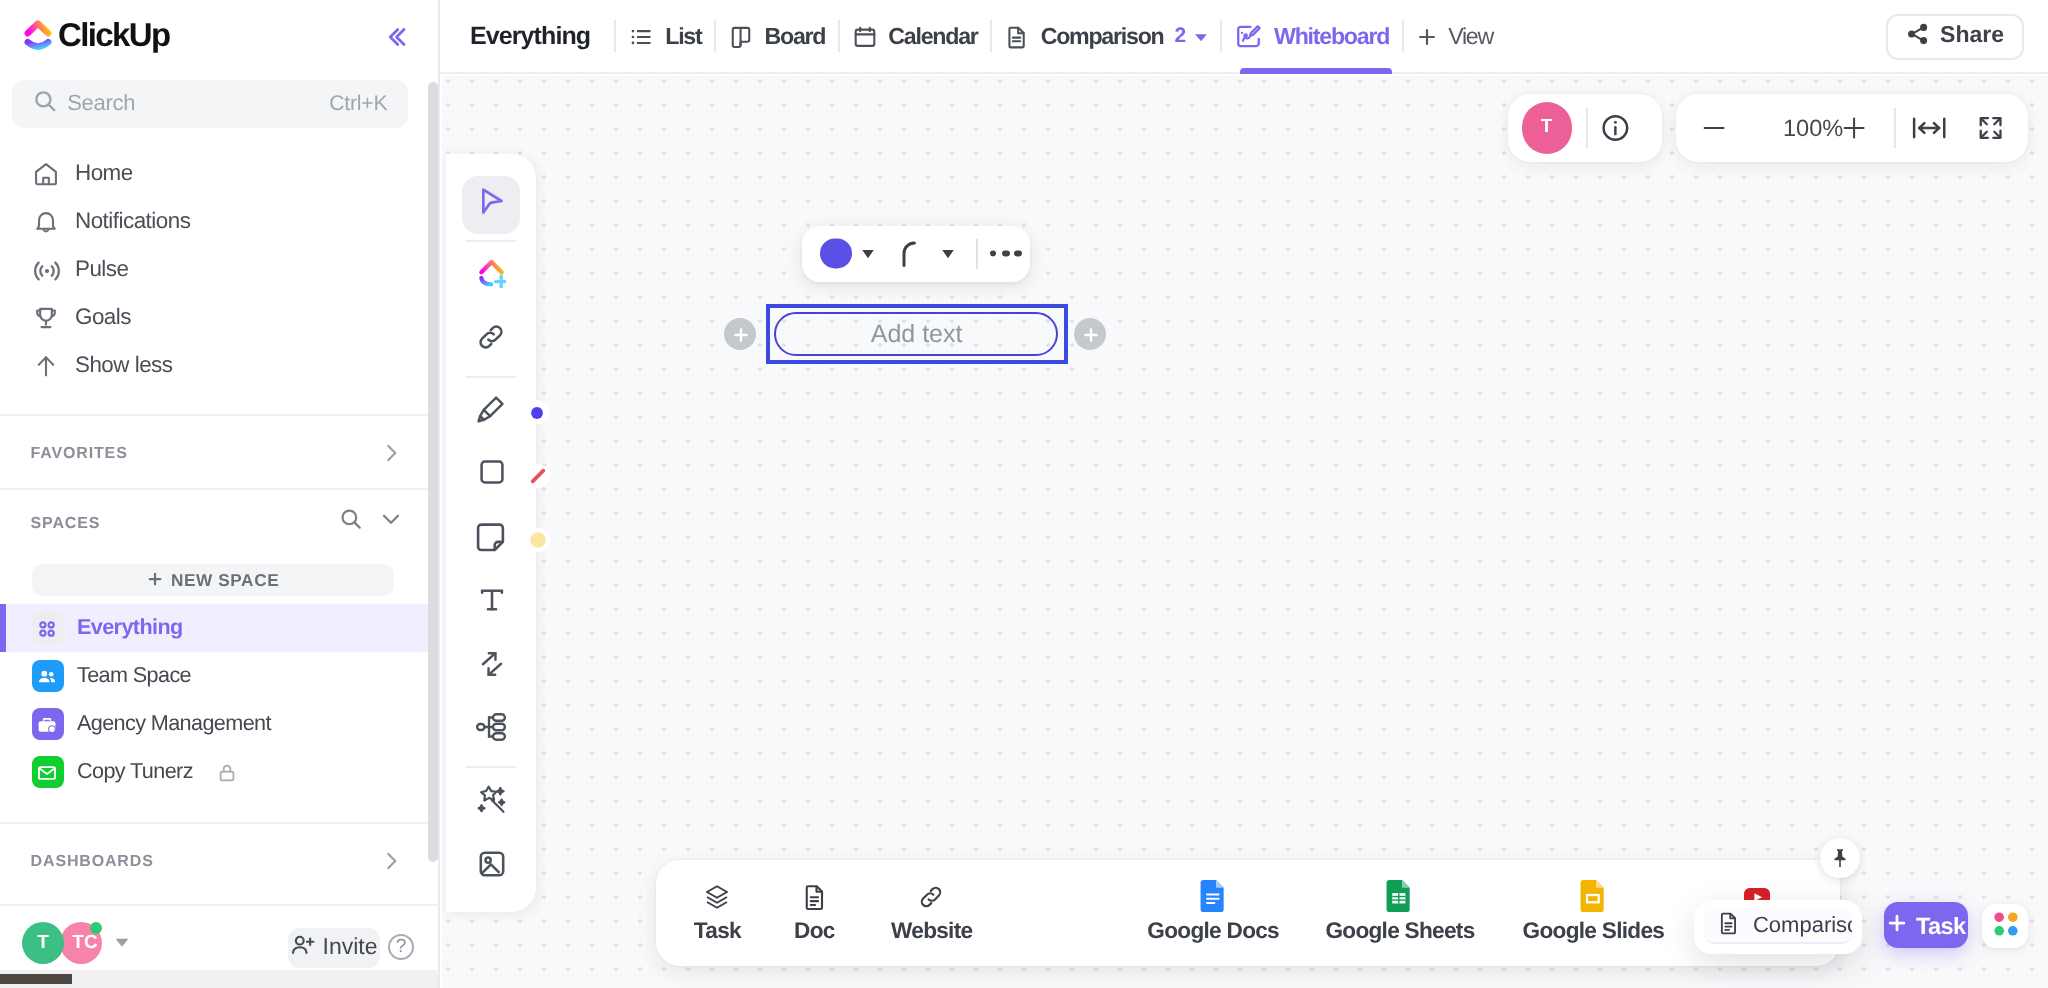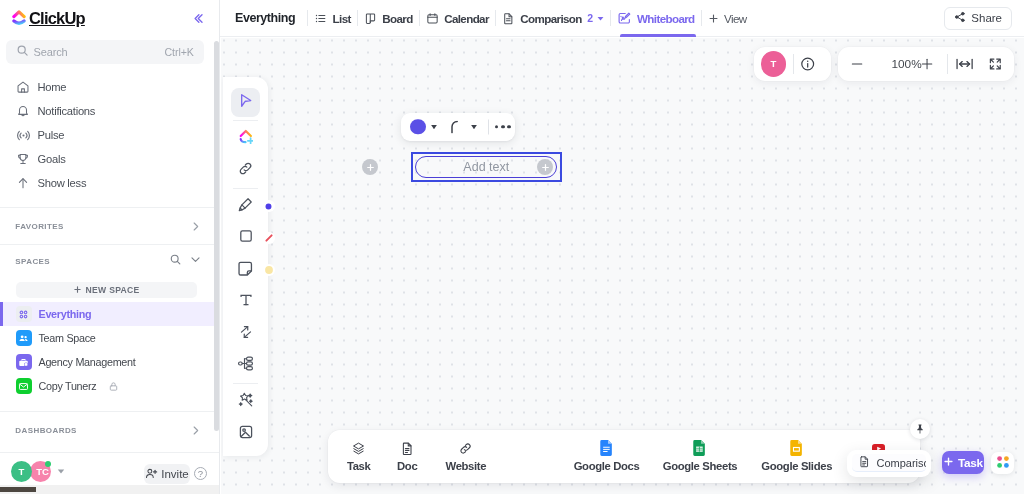--- a/index.html
+++ b/index.html
@@ -13,21 +13,21 @@
 
   
   .sidebar{
     position:absolute; left:0; top:0; width:220px; height:494px;
     background:#fff; border-right:1px solid #e8eaed;
     display:flex; flex-direction:column;
   }
   .sb-top{ height:36px; display:flex; align-items:center; padding:0 12px 0 12px; }
   .logo{ display:flex; align-items:center; gap:3px; }
   .logo-mark{ width:14px; height:16px; display:block; }
-  .logo-text{ font-size:16.5px; font-weight:800; letter-spacing:-0.8px; color:#111115;text-decoration:underline; }
+  .logo-text{ font-size:16.5px; font-weight:800; letter-spacing:-0.8px; color:#111115; }
   .collapse{ margin-left:auto; color:#7b68ee; font-size:15px; line-height:1; display:flex; }
 
   .sb-search{
     margin:4px 10px 5px 6px; height:24px; border-radius:6px; background:#f4f5f7;
     display:flex; align-items:center; padding:0 9.8px; gap:4.8px; width:197.5px;
   }
   .sb-search .ph{ color:#a0a5ae; font-size:11px; letter-spacing:-0.15px; flex:1; }
   .sb-search .kbd{ color:#a0a5ae; font-size:10.6px; letter-spacing:-0.1px;}
 
   .nav{ padding:6px 0 0 0; }
@@ -78,21 +78,21 @@
         font-size:11.6px; font-weight:700; position:relative; letter-spacing:-0.62px;}
   .tab{ padding:0 6px; gap:5.5px; }
   .tab .ico{ display:flex; color:#4b5058; }
   .tab.active{ color:#7b68ee; }
   .tab.active .ico{ color:#7b68ee; }
   .tab.active:after{ content:""; position:absolute; left:8.5px; right:5px; bottom:0; height:2.8px; background:#7b68ee; border-radius:2px 2px 0 0; }
   .tab .badge{ color:#7b68ee; font-weight:600; font-size:10.5px; margin-left:0px; }
   .tab .mini-caret{ color:#7b68ee; font-size:7px; margin-left:-1px; display:flex;}
   .tab-view{ color:#545962; font-weight:500; }
   .share{ margin-left:auto; height:23px; border:1px solid #e6e9ed; border-radius:6px; display:flex;
-          align-items:center; gap:5px; padding:0 9px; font-size:11.5px; font-weight:400; color:#3c4049; }
+          align-items:center; gap:5px; padding:0 9px; font-size:11.5px; font-weight:700; color:#3c4049; }
 
   
   .canvas{ position:absolute; left:221px; top:38px; right:0; bottom:0; background:#f8f9fa;
     background-image: radial-gradient(#dfe2e7 1.05px, transparent 1.05px);
     background-size:12px 12px; background-position:9px 8.5px; overflow:hidden; }
 
   
   .rail{ position:absolute; left:2px; top:39px; width:45px; border-radius:0 12px 12px 0; background:#fff;
          box-shadow:1px 1px 6px rgba(30,35,50,.08);
          padding:9.5px 0 7px 0; display:flex; flex-direction:column; align-items:center; }
@@ -110,21 +110,21 @@
   .ctx-color{ left:9px; width:15.6px; height:15.6px; border-radius:50%; background:#5b50e6; }
   .ctx-caret{ color:#3c4049; }
   .ctx-c1{ left:30px; }
   .ctx-curve{ left:50px; }
   .ctx-c2{ left:69.5px; }
   .ctx-sep{ left:86.6px; width:1px; height:15px; background:#dfe2e7; }
   .dots3{ left:93.9px; display:flex; gap:2.5px; }
   .dots3 i{ width:3.6px; height:3.6px; border-radius:50%; background:#3c4049; display:block; }
 
   
-  .shape-wrap{ position:absolute; left:161.6px; top:113.6px; width:151px; height:30px;margin-left:28px; }
+  .shape-wrap{ position:absolute; left:161.6px; top:113.6px; width:151px; height:30px; }
   .selbox{ position:absolute; inset:0; border:2.2px solid #3b4ae0; }
   .shape{ position:absolute; left:4.8px; top:4px; right:4.4px; bottom:3.2px; border:1.9px solid #4b3fd6;
           border-radius:12px; display:flex; align-items:center; justify-content:center;
           color:#9096a0; font-size:12.5px; }
   .plus-handle{ position:absolute; width:16px; height:16px; border-radius:50%; background:#c5c8ce;
                 display:flex; align-items:center; justify-content:center; color:#fff; }
 
   
   .tr-wrap{ position:absolute; left:532.5px; top:9.3px; }
   .pill{ position:absolute; top:0; height:33.4px; background:#fff; border-radius:11px; display:flex; align-items:center;

